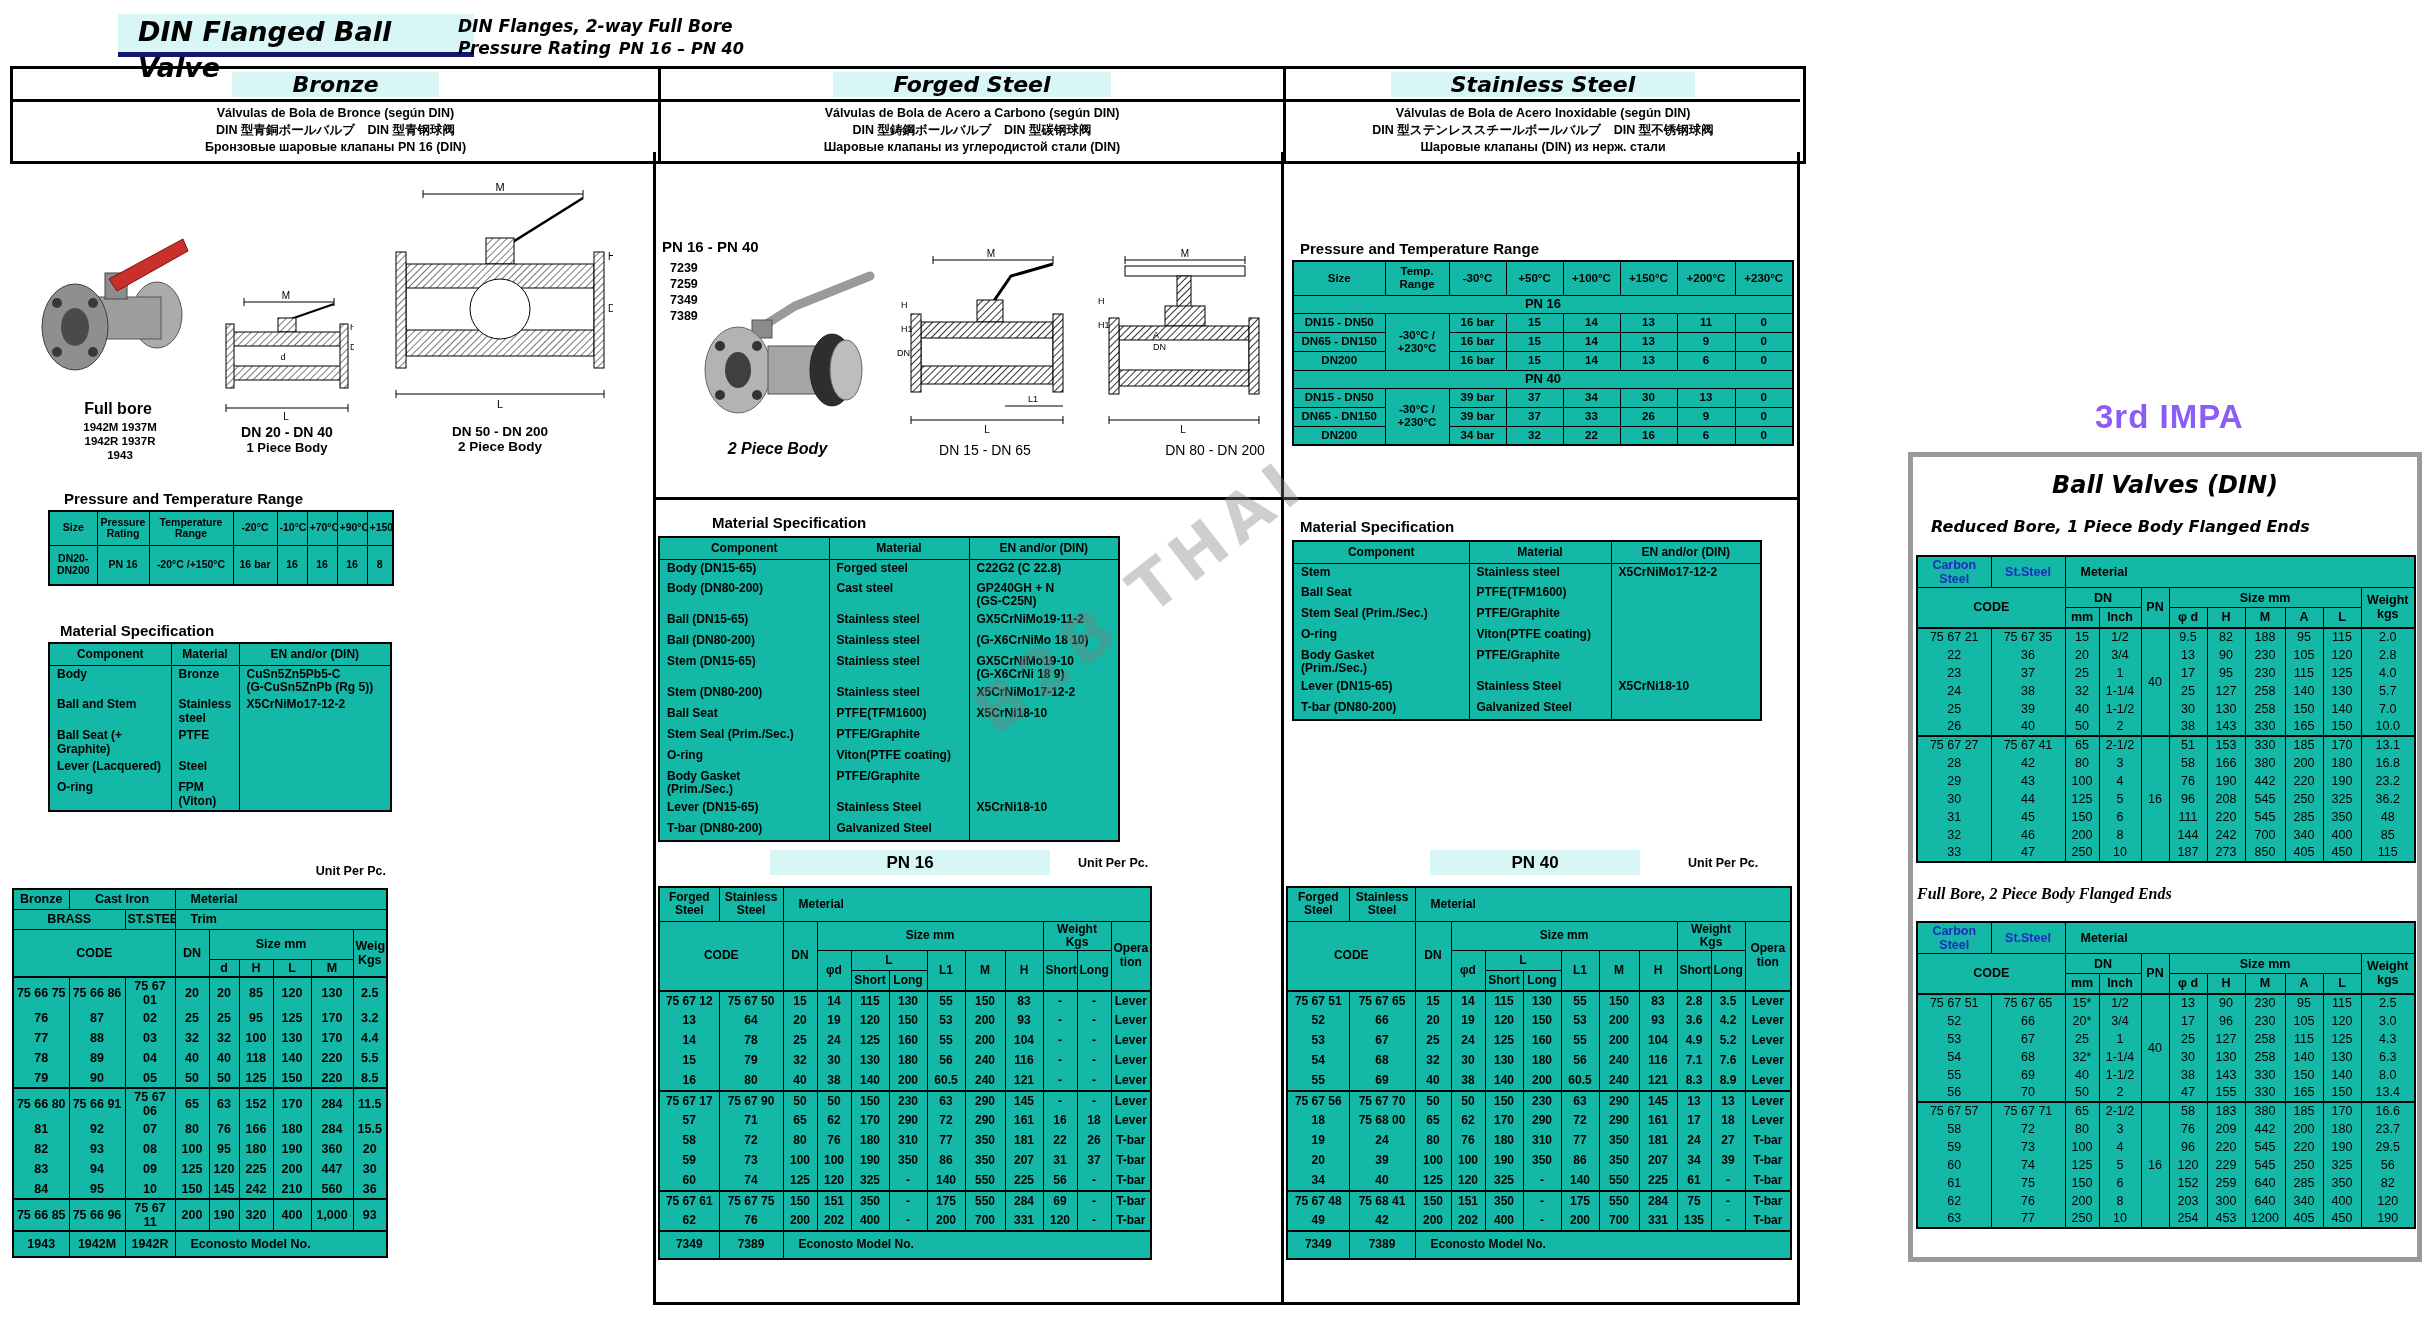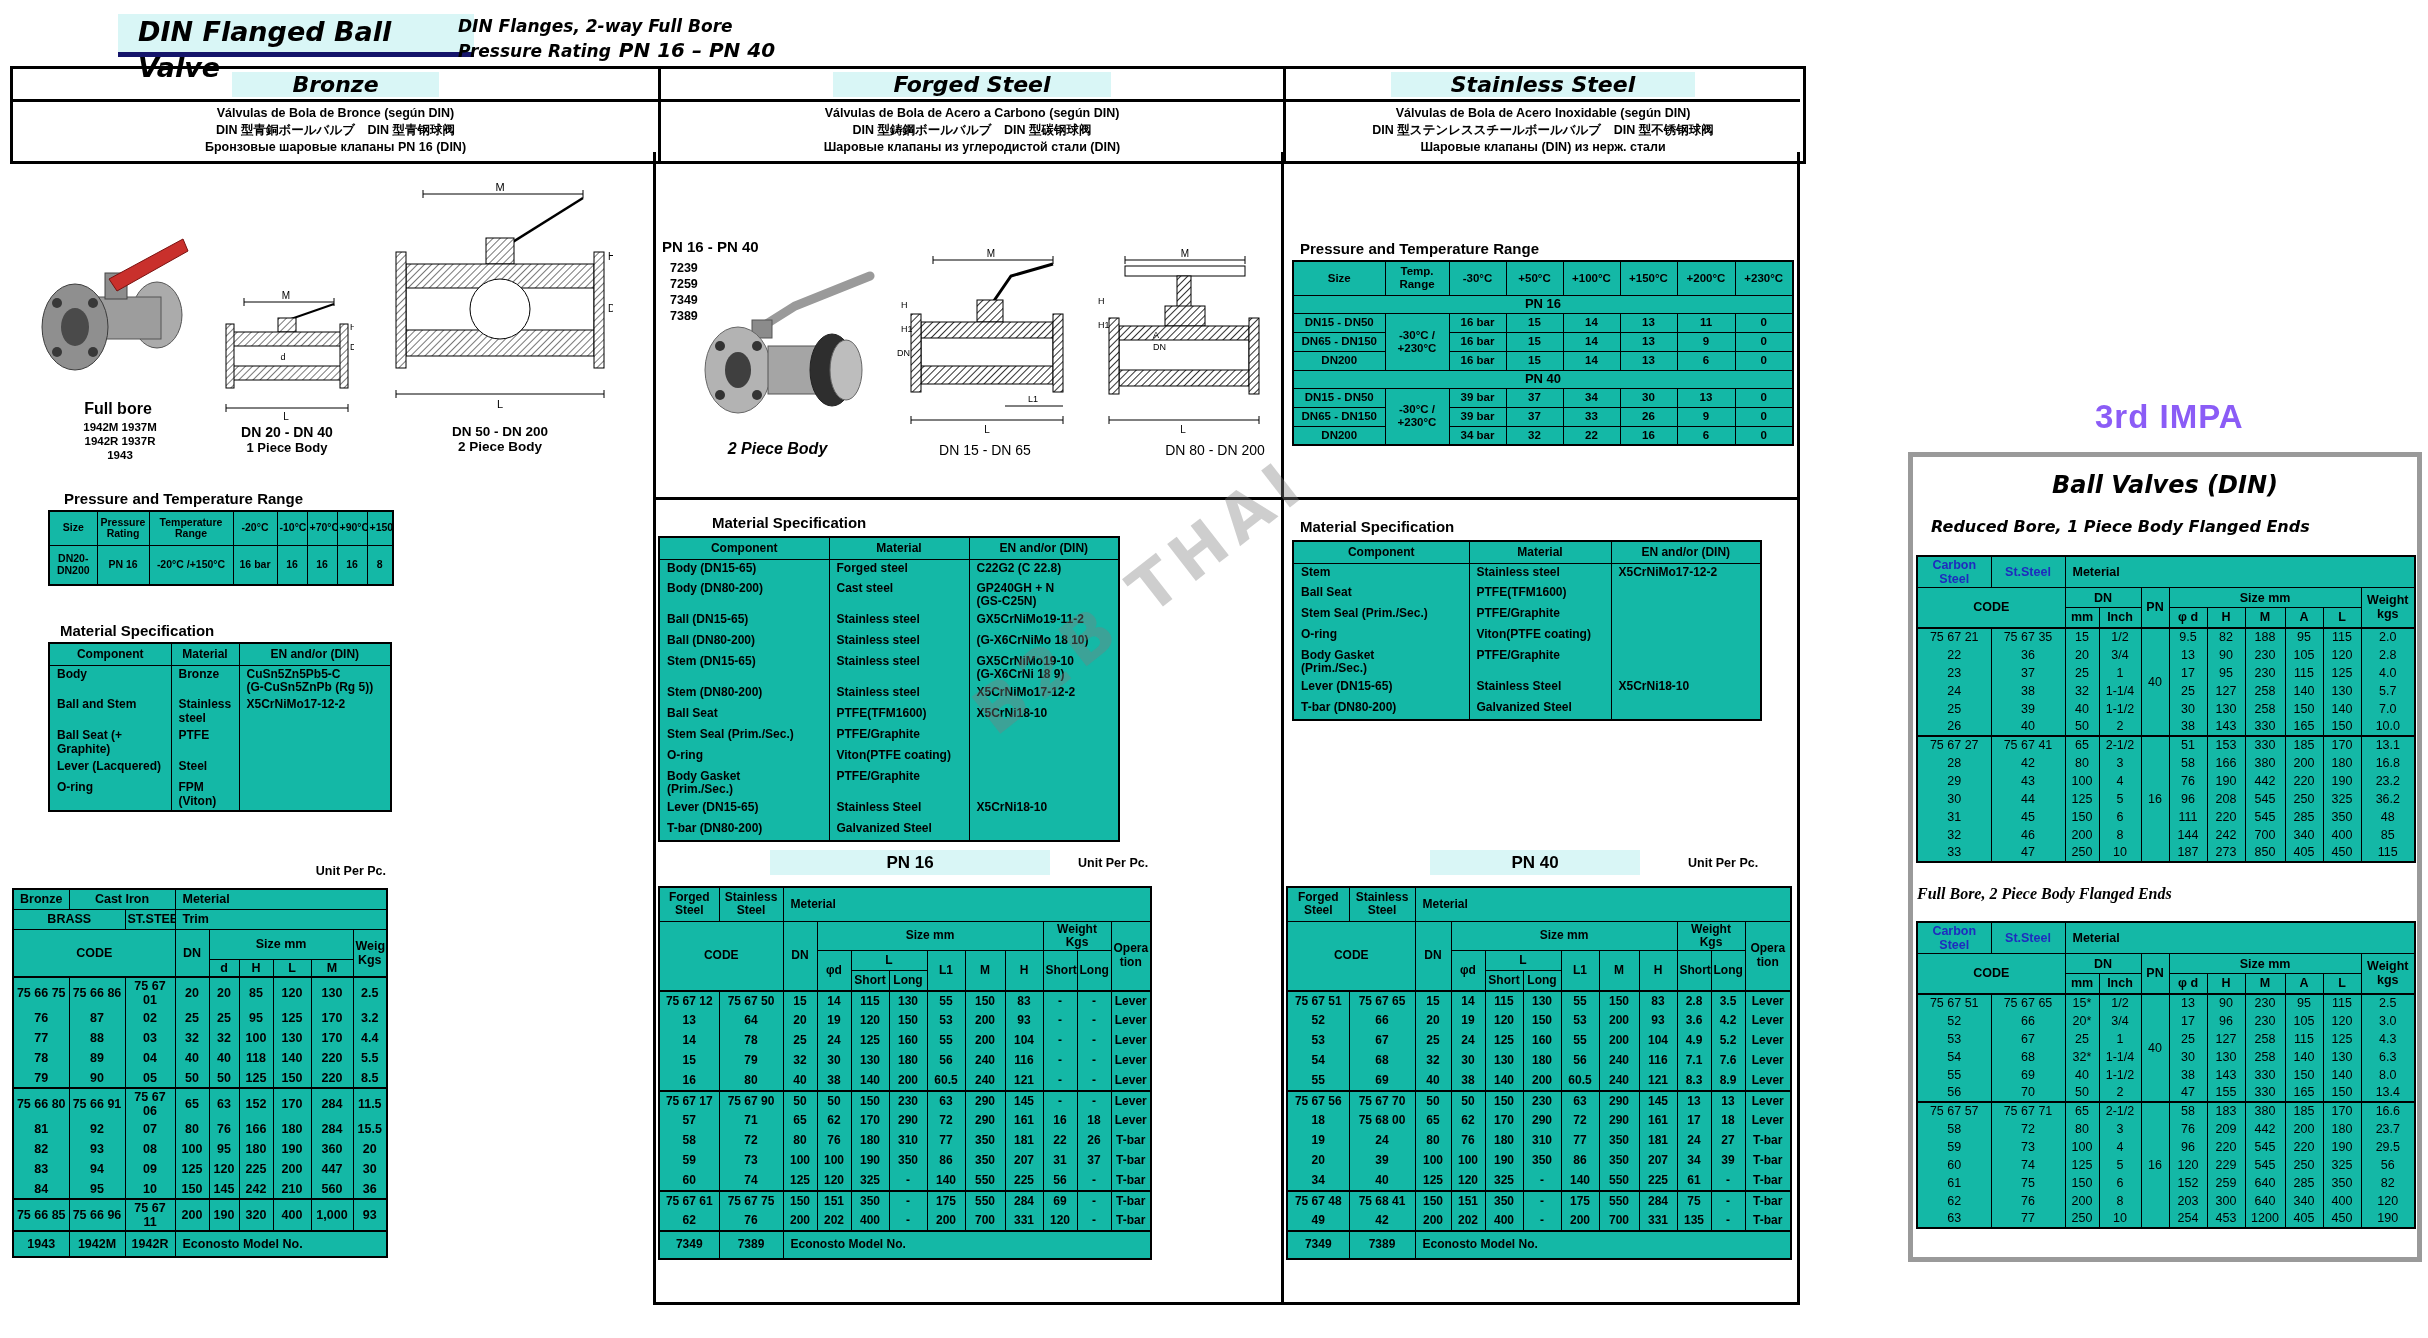--- a/index.html
+++ b/index.html
@@ -6,37 +6,37 @@
   .page{position:relative;width:2428px;height:1338px;background:#ffffff;overflow:hidden;color:#000;}
   .abs{position:absolute;}
   .it{font-style:italic;}
   .bd{font-weight:bold;}
   .hl{background:#d9f6f6;}
   
   .title-box{left:118px;top:14px;width:336px;height:38px;background:#d9f6f6;border-bottom:5px solid #15156b;
              font:italic bold 27px "DejaVu Sans",sans-serif;line-height:36px;padding-left:20px;}
   .subt1{font:italic bold 17px "DejaVu Sans",sans-serif;}
   .subt2{font:italic bold 17px "DejaVu Sans",sans-serif;margin-top:2px;}
-  .subt2 .v{font-size:20px;margin-left:8px;}
+  .subt2 .v{font-size:16px;margin-left:8px;}
   
   .band{left:10px;top:66px;width:1790px;border:3px solid #000;border-bottom:3px solid #000;}
   .band-row{display:flex;}
   .bcol{box-sizing:border-box;}
   .bcol.c1{width:645px;}
   .bcol.c2{width:628px;border-left:3px solid #000;border-right:3px solid #000;}
   .bcol.c3{width:514px;}
   .trow{height:30px;display:flex;align-items:center;justify-content:center;border-bottom:3px solid #000;}
   .trow .hl{font:italic bold 22px "DejaVu Sans",sans-serif;padding:0 60px;}
   .srow{height:56px;text-align:center;font-size:12.5px;font-weight:600;line-height:17px;padding-top:3px;}
   .vline{width:3px;background:#000;}
   .hline{background:#000;}
   
   table.t{border-collapse:collapse;table-layout:fixed;background:#14b8a6;border:2px solid #000;}
   .t th,.t td{border:1px solid #000;text-align:center;white-space:pre-line;line-height:1.12;padding:1px 2px;overflow:hidden;font-weight:bold;}
-  .t .lft{text-align:left;padding-left:7px;}
+  .t .lft{text-align:left;padding-left:15px;}
   .grp td{border-top:0;border-bottom:0;}
   .grp tr:first-child td{border-top:2px solid #000;}
   tfoot.mdl td{border-top:2px solid #000;}
   .code{text-align:right;padding-right:7px;}
   .ms td{border-top:0;border-bottom:0;text-align:left;padding:2px 7px;vertical-align:top;}
   .f10{font-size:10.5px;} .f115{font-size:11.5px;} .f12{font-size:12px;} .f125{font-size:12.5px;}
   .imp td{font-weight:normal;}
   .blu{color:#1f2bbf;}
   .hdg{font-weight:bold;font-size:15px;}
   .unit{font-weight:bold;font-size:12.5px;}

